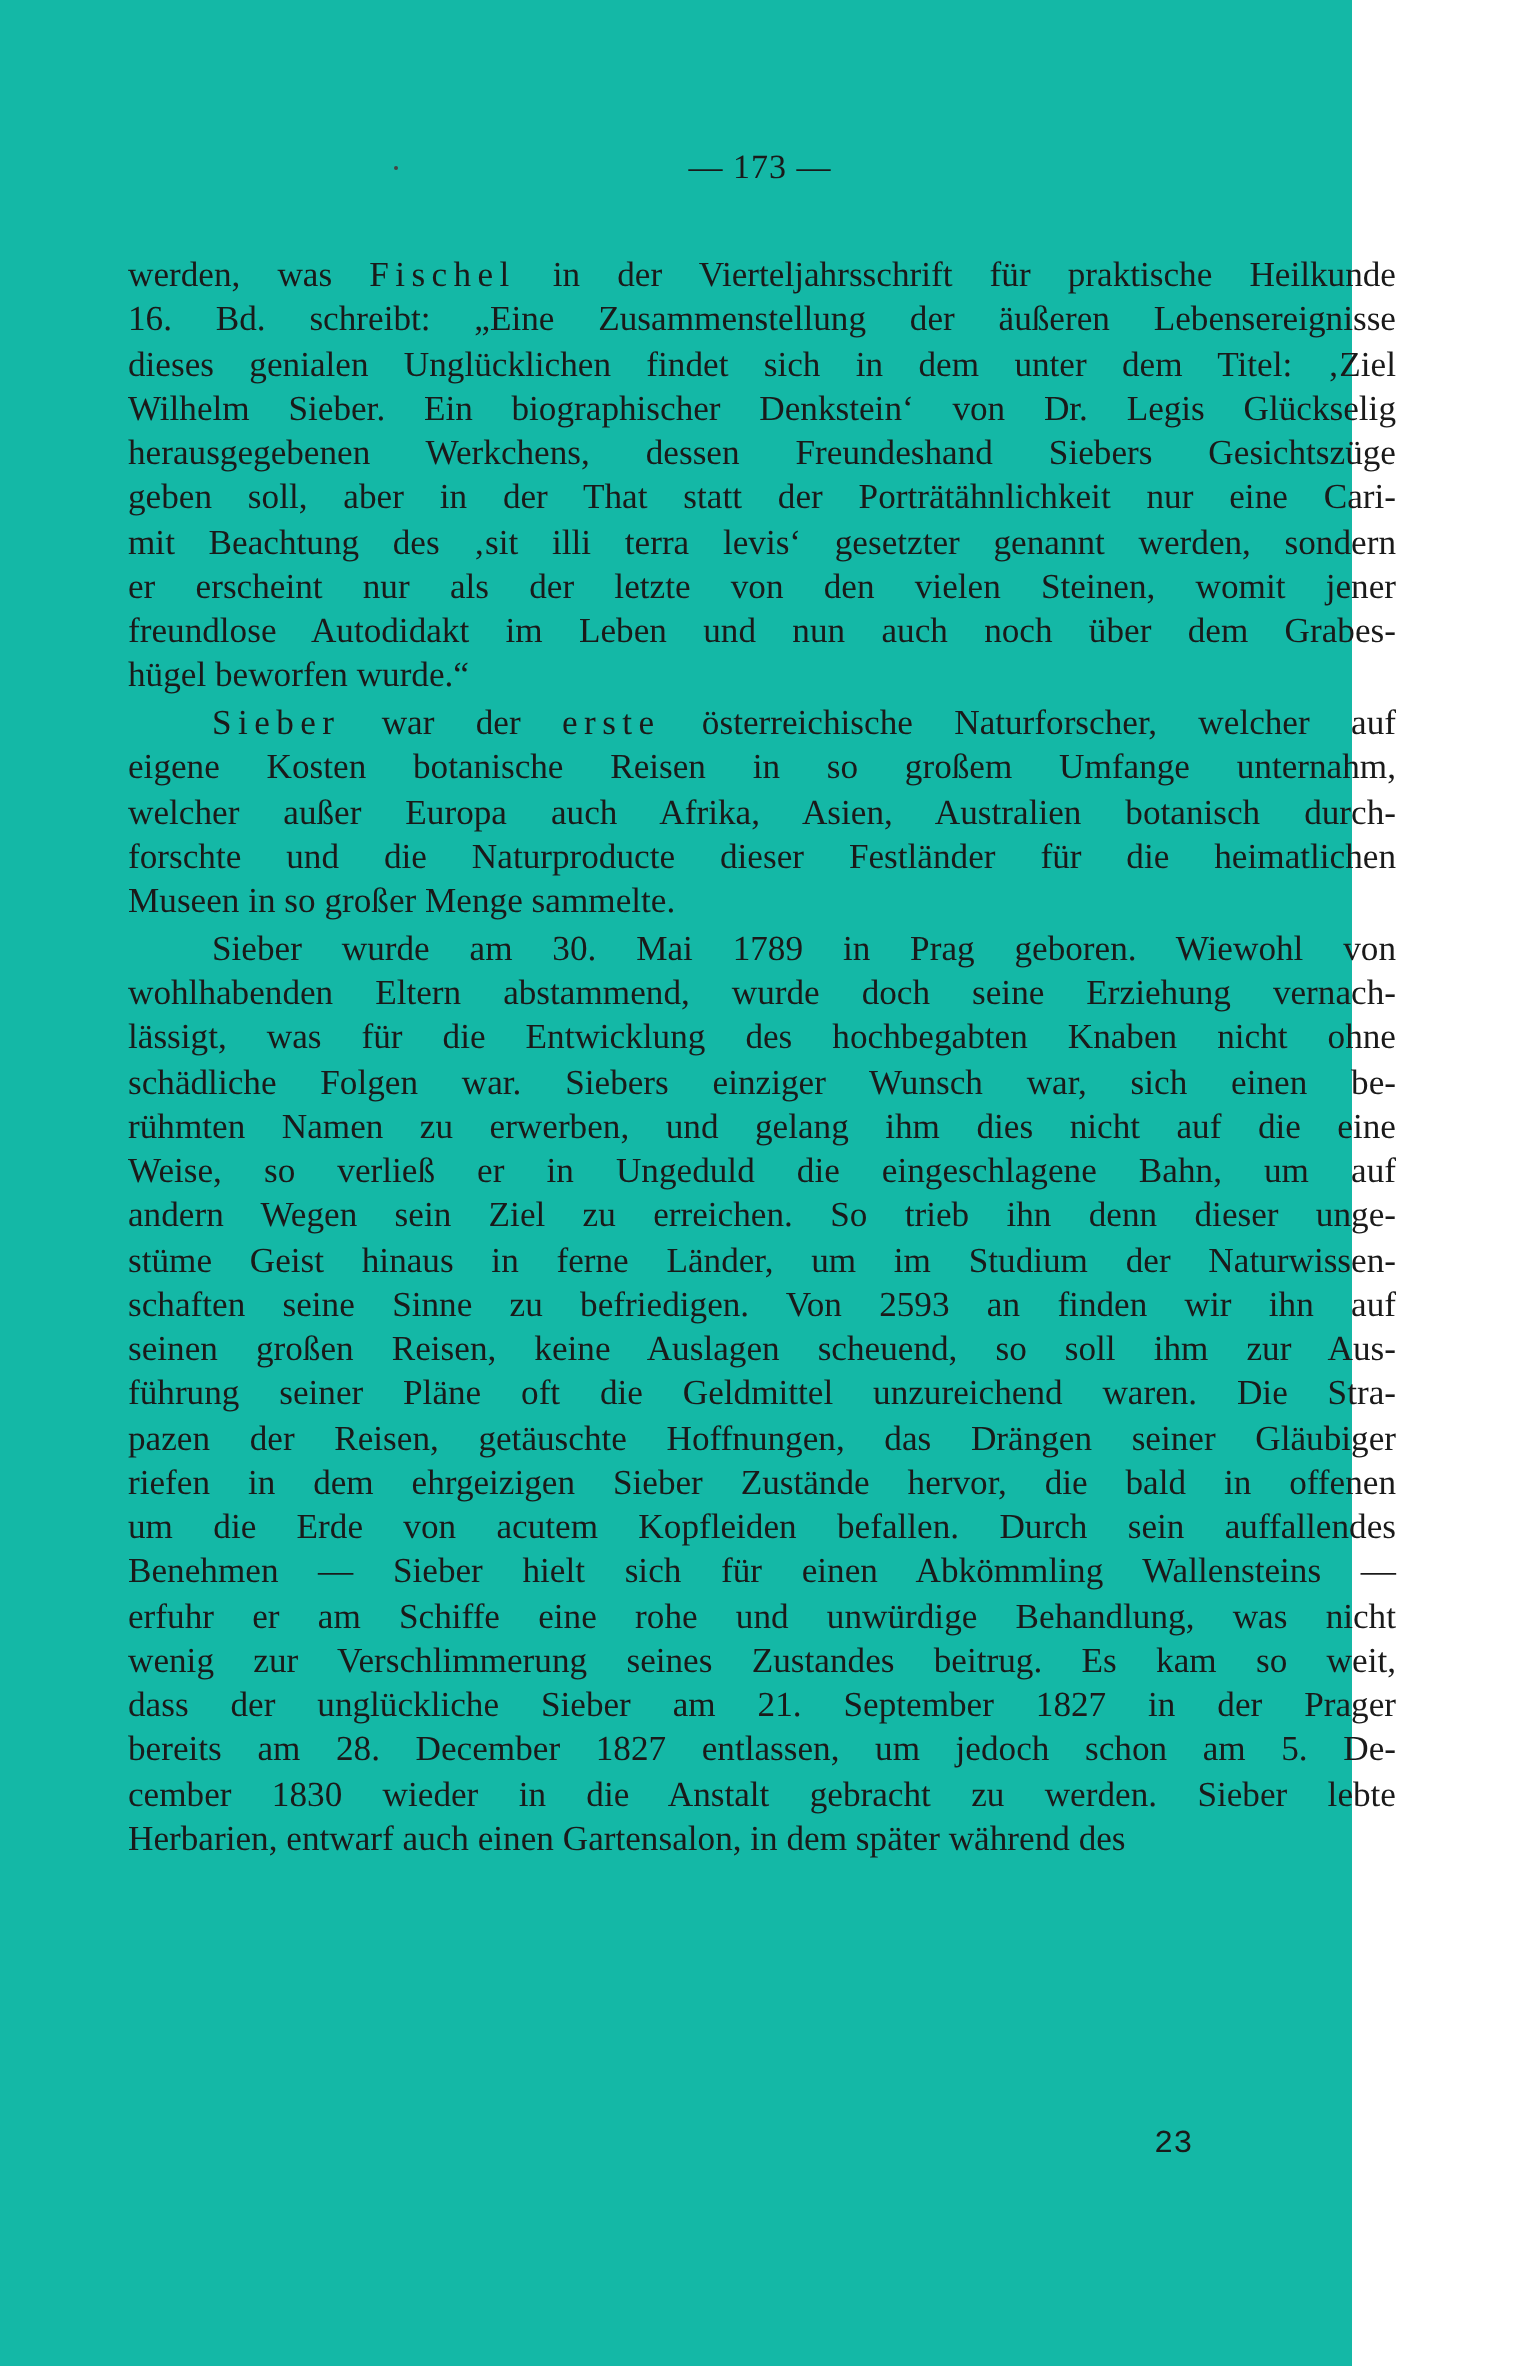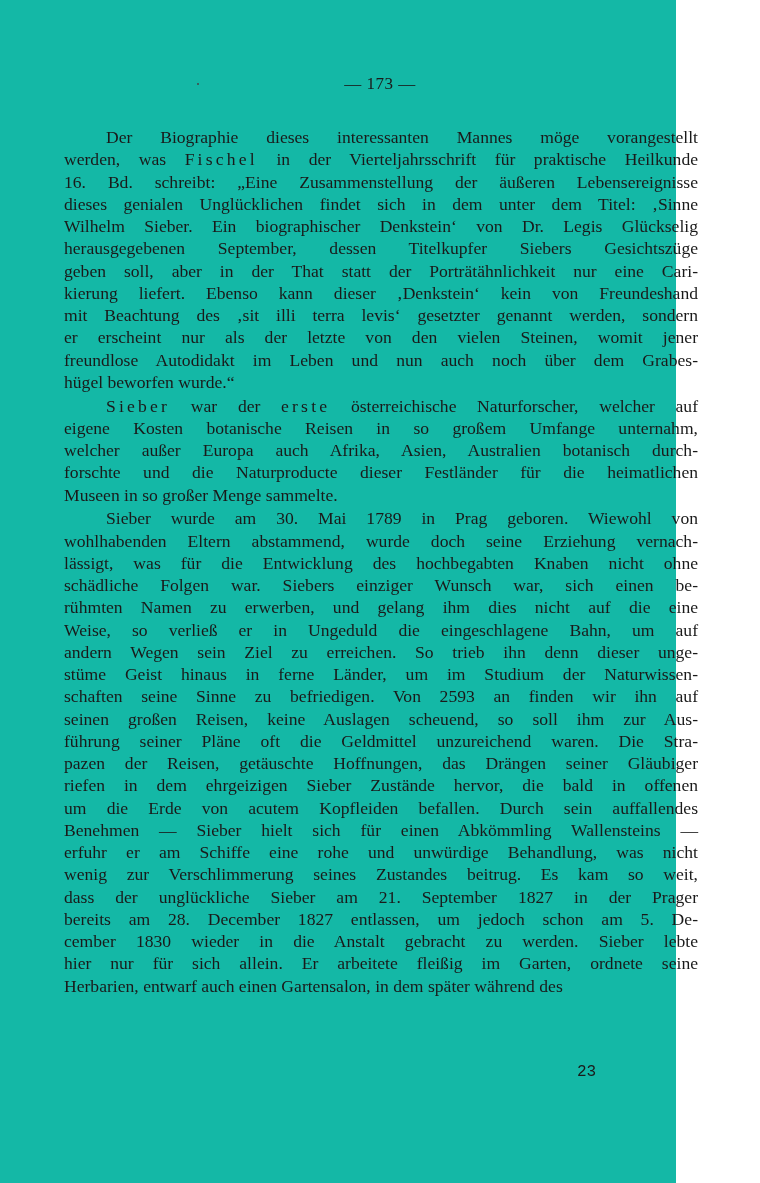--- a/index.html
+++ b/index.html
@@ -20,28 +20,26 @@
 </style>
 </head>
 <body>
 
 <div class="page">
   <div class="header">— 173 —</div>
   <div class="dot"></div>
 
   <div class="body" id="body">
       <div>
-        <span class="line indent"><span>Der Biographie dieses interessanten Mannes möge vorangestellt</span></span>
         <span class="line"><span>werden, was </span><span class="spaced">Fischel</span><span> in der Vierteljahrsschrift für praktische Heilkunde</span></span>
         <span class="line"><span>16. Bd. schreibt: „Eine Zusammenstellung der äußeren Lebensereignisse</span></span>
-        <span class="line"><span>dieses genialen Unglücklichen findet sich in dem unter dem Titel: ‚Sinne</span></span>
+        <span class="line"><span>dieses genialen Unglücklichen findet sich in dem unter dem Titel: ‚Ziel</span></span>
         <span class="line"><span>Wilhelm Sieber. Ein biographischer Denkstein‘ von Dr. Legis Glückselig</span></span>
-        <span class="line"><span>herausgegebenen September, dessen Titelkupfer Siebers Gesichtszüge</span></span>
+        <span class="line"><span>herausgegebenen Werkchens, dessen Freundeshand Siebers Gesichtszüge</span></span>
         <span class="line"><span>geben soll, aber in der That statt der Porträtähnlichkeit nur eine Cari-</span></span>
-        <span class="line"><span>kierung liefert. Ebenso kann dieser ‚Denkstein‘ kein von Freundeshand</span></span>
         <span class="line"><span>mit Beachtung des ‚sit illi terra levis‘ gesetzter genannt werden, sondern</span></span>
         <span class="line"><span>er erscheint nur als der letzte von den vielen Steinen, womit jener</span></span>
         <span class="line"><span>freundlose Autodidakt im Leben und nun auch noch über dem Grabes-</span></span>
         <span class="line last"><span>hügel beworfen wurde.“</span></span>
       </div>
       <div class="para-gap"></div>
       <div>
         <span class="line indent"><span class="spaced">Sieber</span><span> war der </span><span class="spaced">erste</span><span> österreichische Naturforscher, welcher auf</span></span>
         <span class="line"><span>eigene Kosten botanische Reisen in so großem Umfange unternahm,</span></span>
         <span class="line"><span>welcher außer Europa auch Afrika, Asien, Australien botanisch durch-</span></span>
@@ -63,19 +61,18 @@
         <span class="line"><span>führung seiner Pläne oft die Geldmittel unzureichend waren. Die Stra-</span></span>
         <span class="line"><span>pazen der Reisen, getäuschte Hoffnungen, das Drängen seiner Gläubiger</span></span>
         <span class="line"><span>riefen in dem ehrgeizigen Sieber Zustände hervor, die bald in offenen</span></span>
         <span class="line"><span>um die Erde von acutem Kopfleiden befallen. Durch sein auffallendes</span></span>
         <span class="line"><span>Benehmen — Sieber hielt sich für einen Abkömmling Wallensteins —</span></span>
         <span class="line"><span>erfuhr er am Schiffe eine rohe und unwürdige Behandlung, was nicht</span></span>
         <span class="line"><span>wenig zur Verschlimmerung seines Zustandes beitrug. Es kam so weit,</span></span>
         <span class="line"><span>dass der unglückliche Sieber am 21. September 1827 in der Prager</span></span>
         <span class="line"><span>bereits am 28. December 1827 entlassen, um jedoch schon am 5. De-</span></span>
         <span class="line"><span>cember 1830 wieder in die Anstalt gebracht zu werden. Sieber lebte</span></span>
-        <span class="line"><span>hier nur für sich allein. Er arbeitete fleißig im Garten, ordnete seine</span></span>
         <span class="line last"><span>Herbarien, entwarf auch einen Gartensalon, in dem später während des</span></span>
       </div>
     </div>
 
   <div class="signature">23</div>
 </div>
 
 </body></html>

